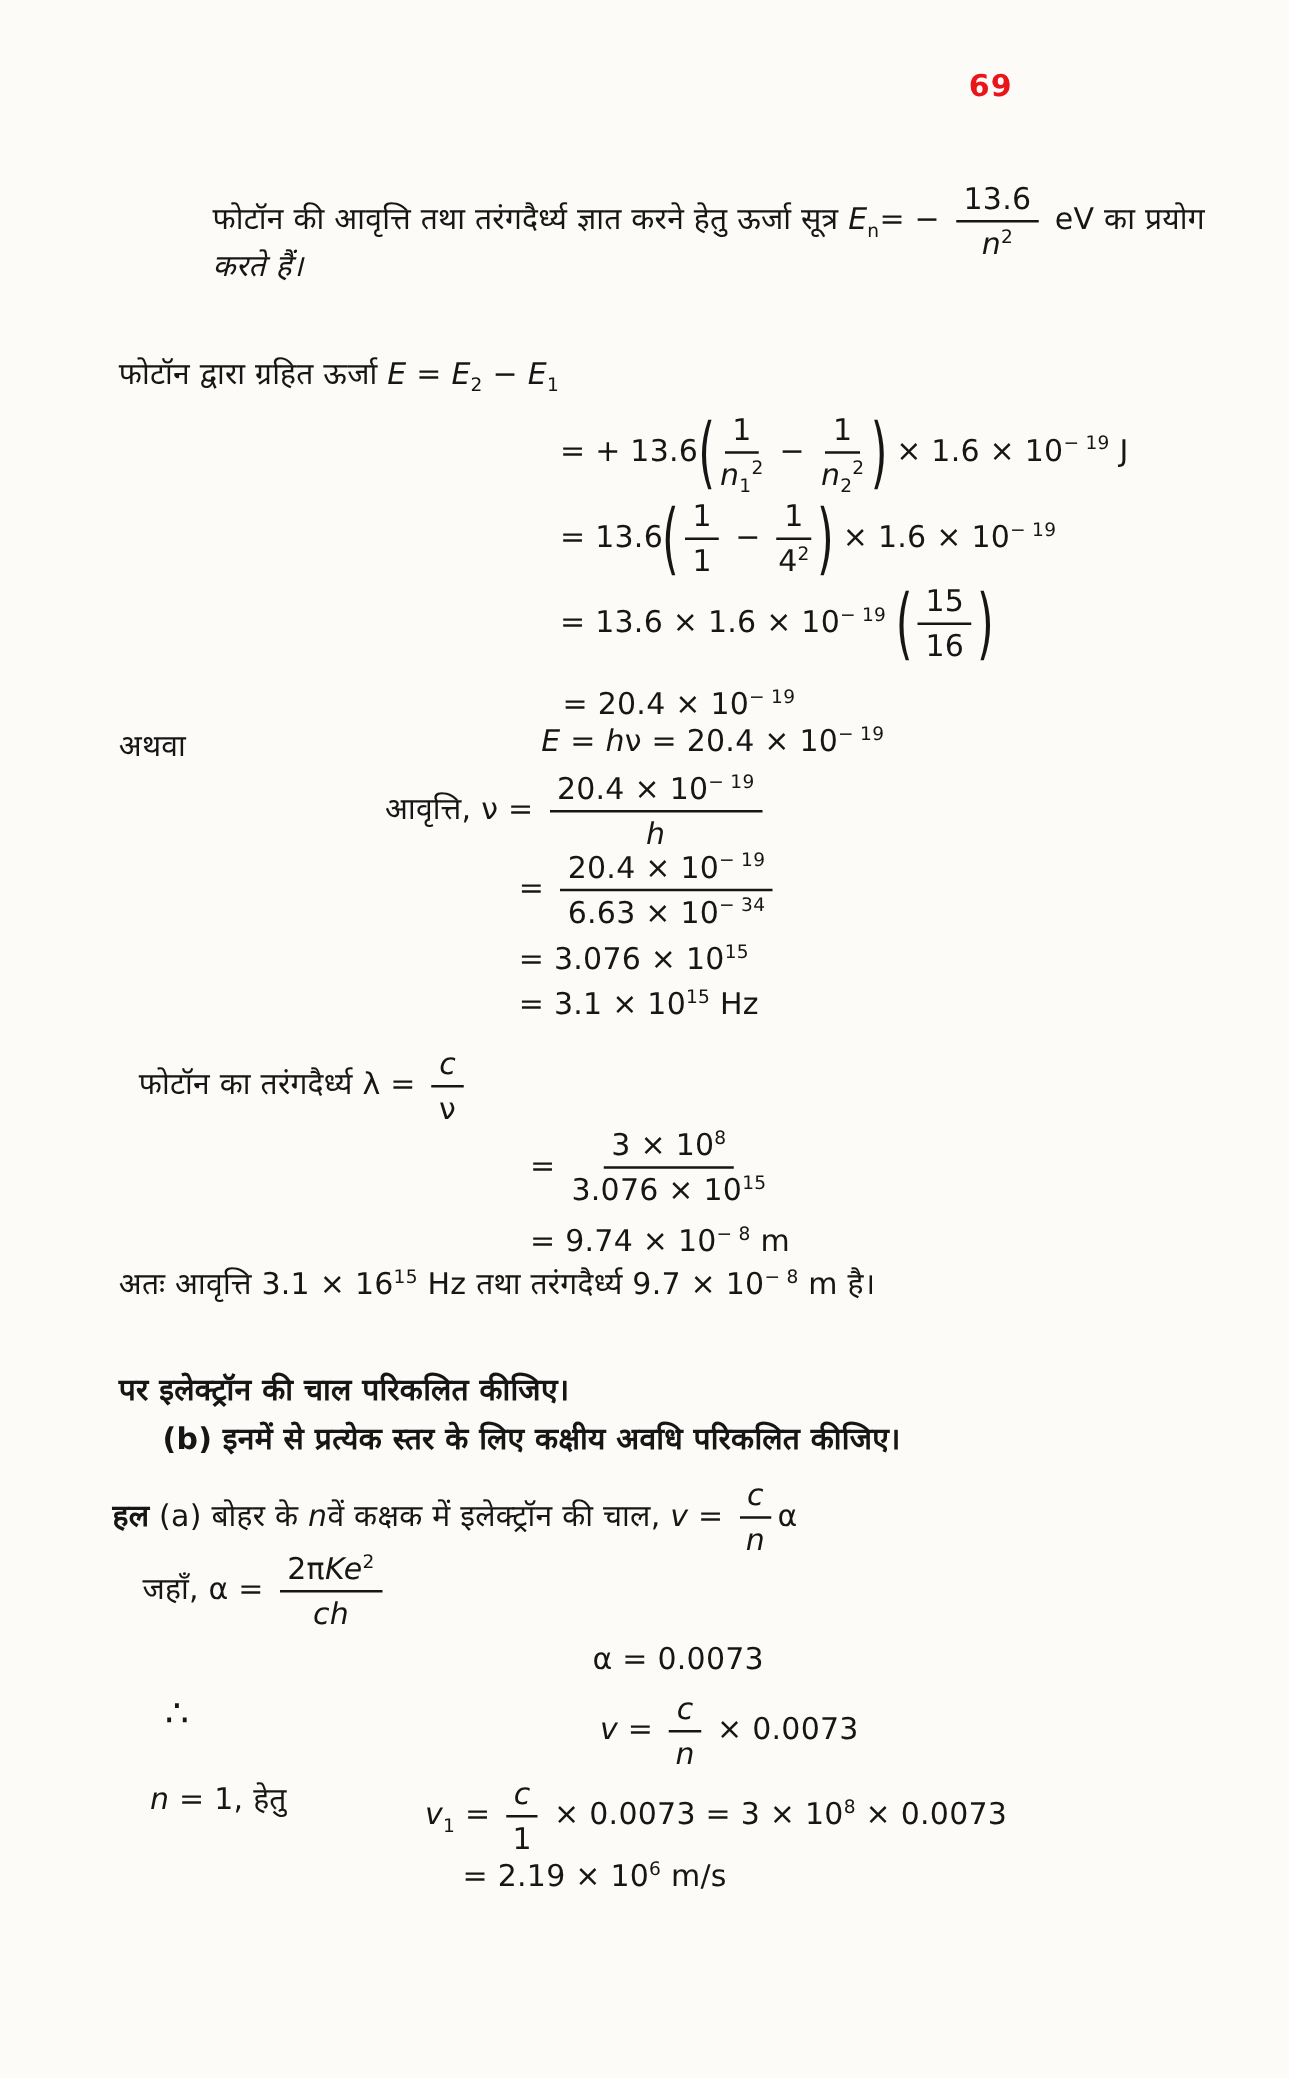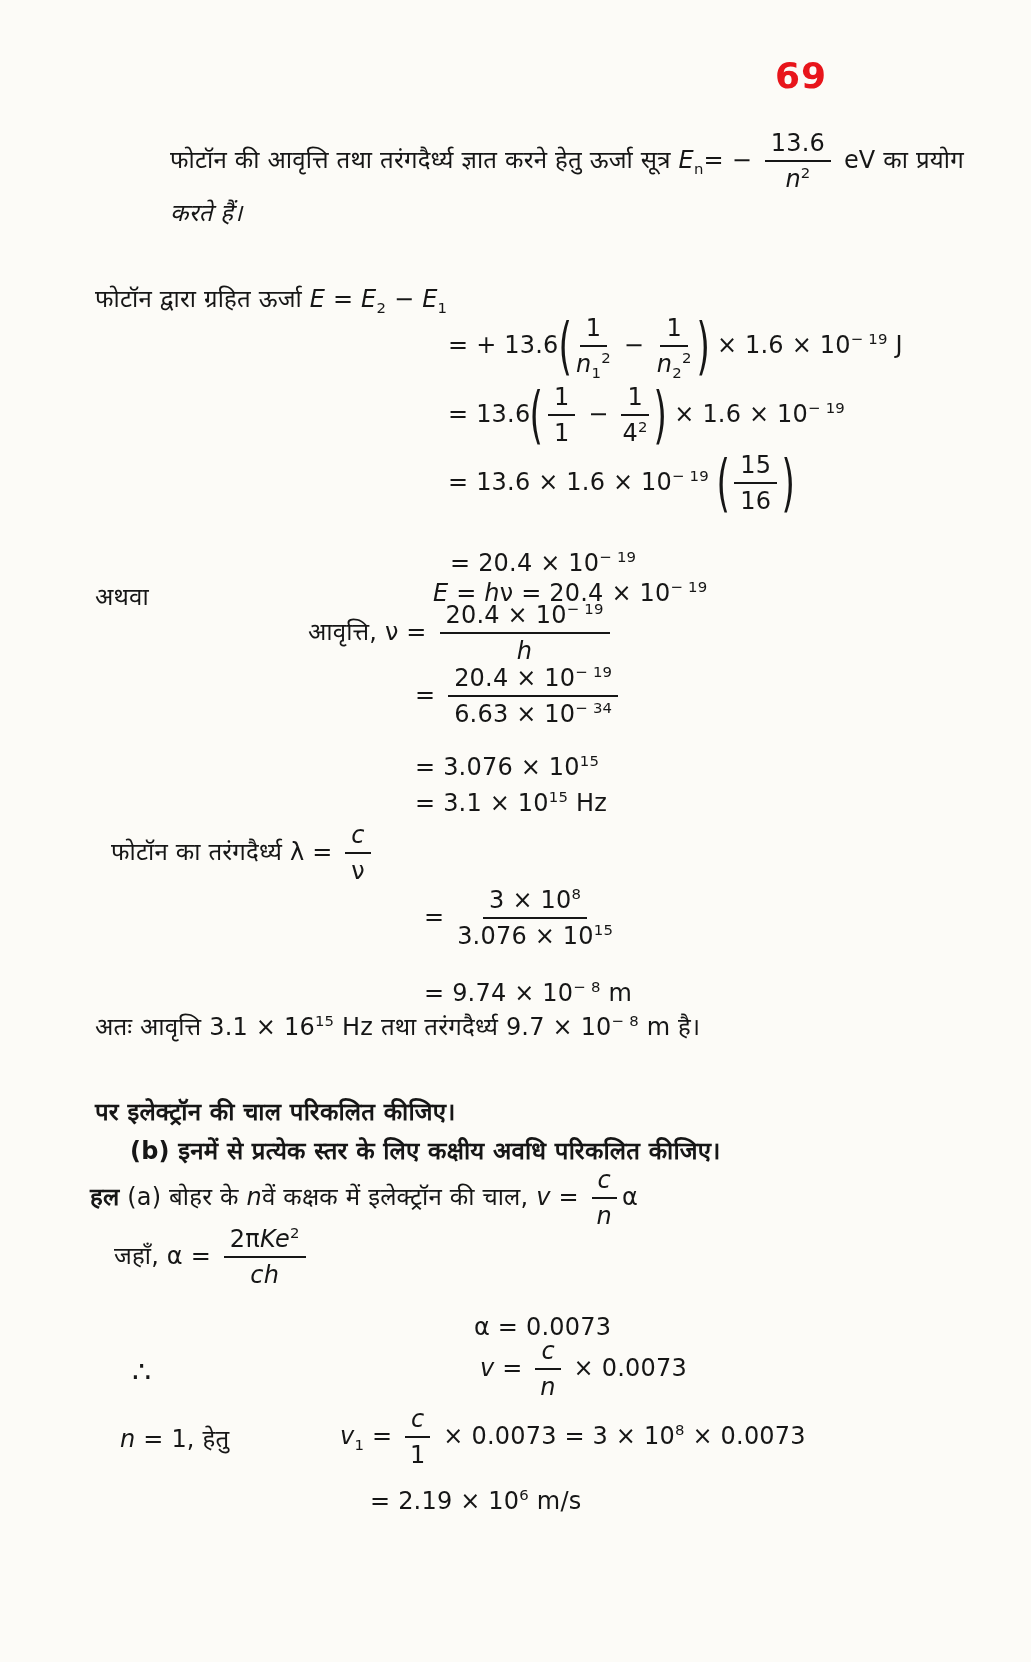--- a/index.html
+++ b/index.html
@@ -27,40 +27,40 @@
   .bd{font-weight:800;}
   .it{font-style:italic;}
   sub,sup{font-size:0.62em;line-height:0;}
   sup{vertical-align:super;}
   sub{vertical-align:sub;}
   .frac{
     display:inline-flex;
     flex-direction:column;
     align-items:center;
     vertical-align:middle;
-    margin:0 5px;
+    margin:16px 5px;
     text-align:center;
     line-height:1.25;
   }
   .frac .num{display:block;border-bottom:2.5px solid #161616;padding:0 6px 2px;}
   .frac .den{display:block;padding-top:2px;}
   .paren{
     display:inline-block;
     vertical-align:middle;
     font-size:2.6em;
     font-weight:400;
     line-height:0.85;
     transform:scaleX(.55);
     margin:0 -6px;
   }
   .page-number{
     position:absolute;
     left:775px;
     top:55px;
-    font-size:36px;
+    font-size:24px;
     font-weight:800;
     color:#e8151b;
     letter-spacing:1px;
   }
   
   #intro1{left:170px;top:128px;}
   #intro2{left:170px;top:198px;font-style:italic;}
   #hal1{left:95px;top:237px;}
   #photon{left:95px;top:284px;}
   #eq1{left:448px;top:313px;}

